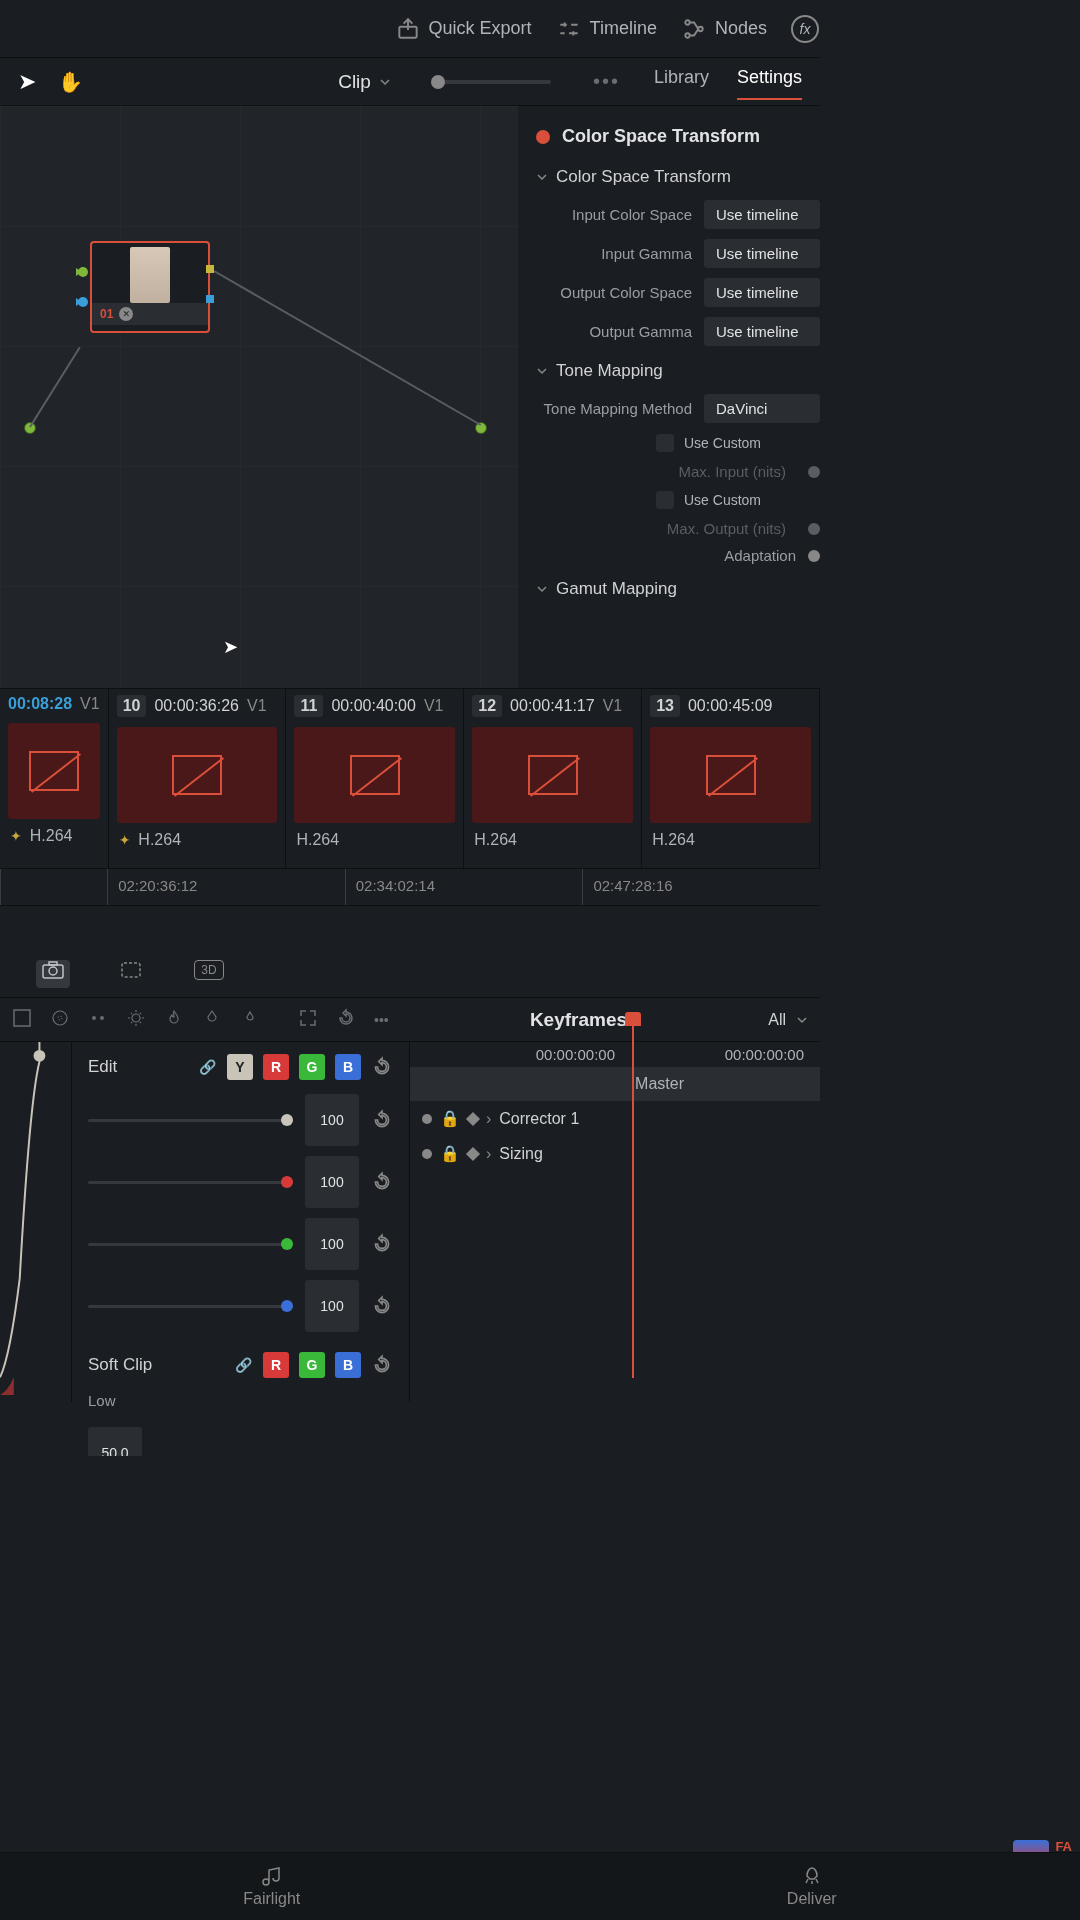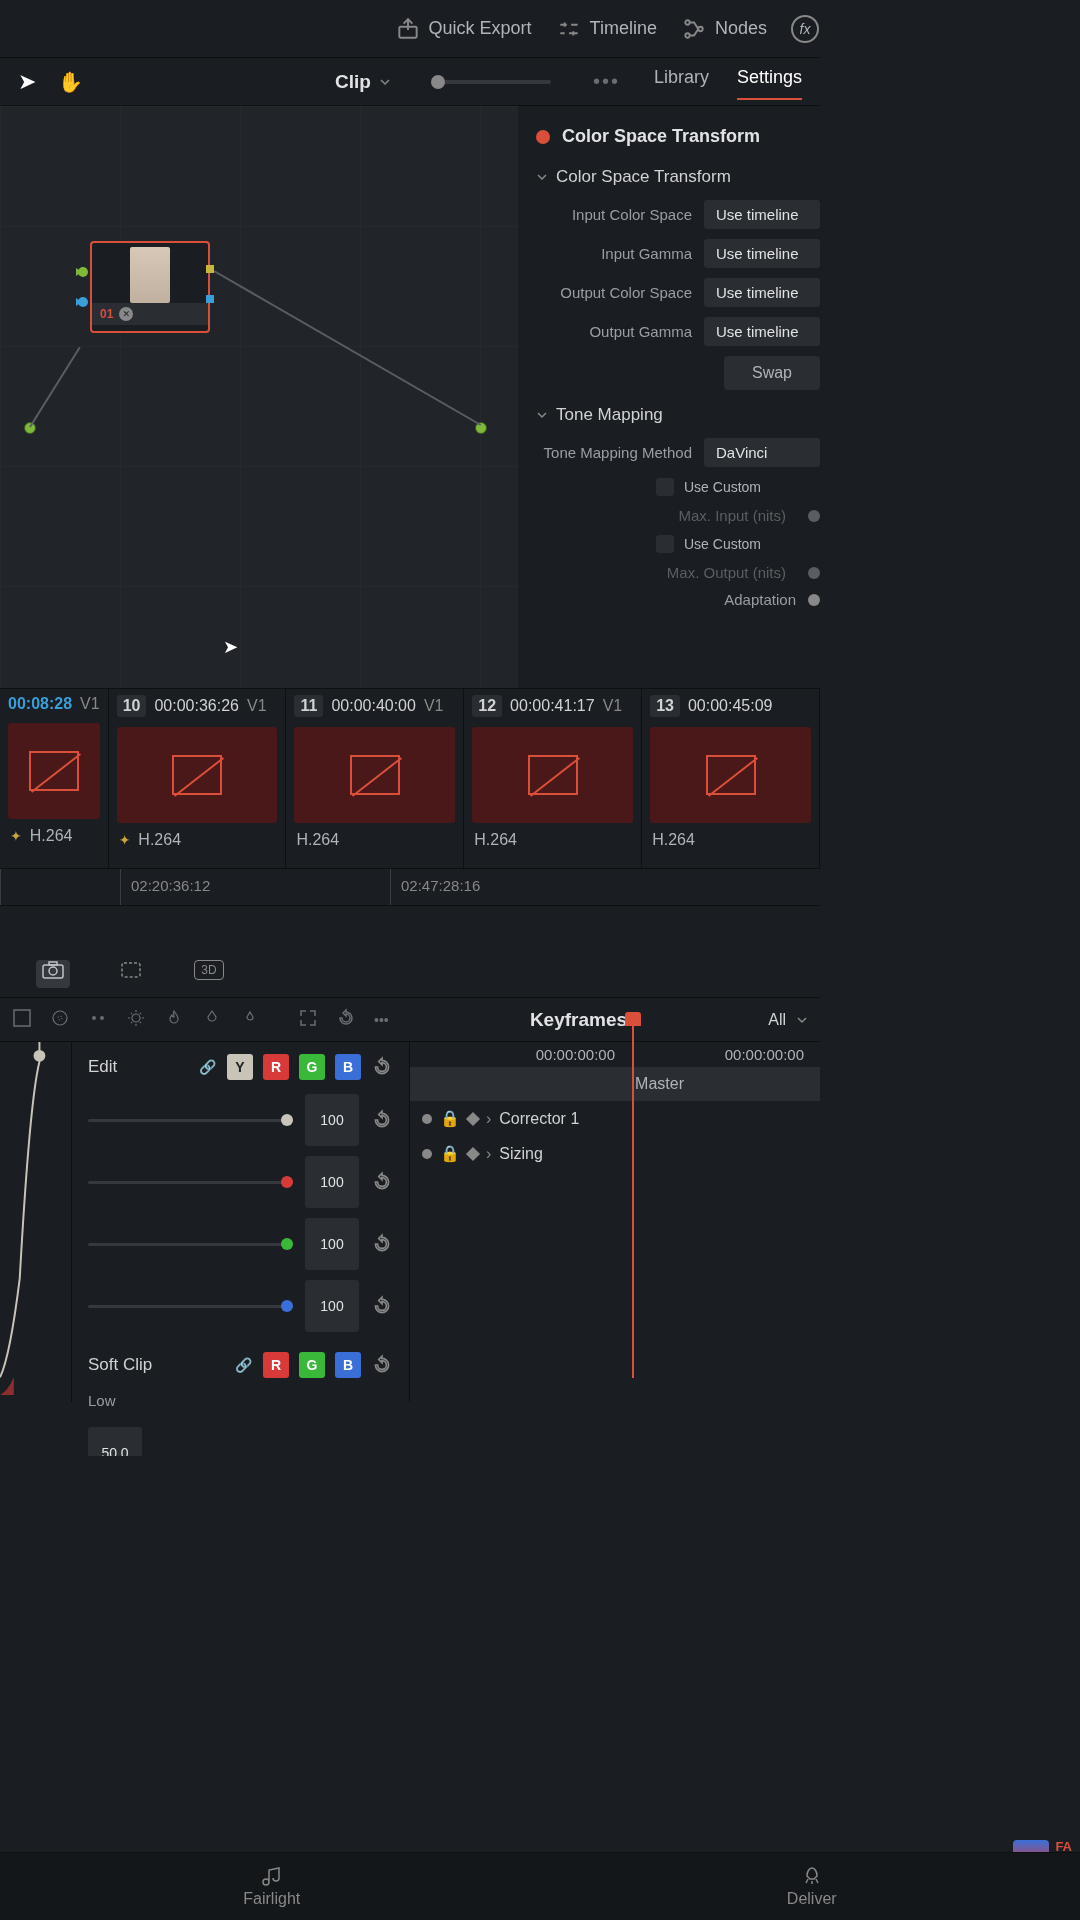--- a/index.html
+++ b/index.html
@@ -7,21 +7,21 @@
 
 
 .top-toolbar { display: flex; align-items: center; justify-content: flex-end; height: 58px; padding: 0 1px; gap: 24px; border-bottom: 1px solid #0d0f11; }
 .top-item { display: flex; align-items: center; gap: 8px; color: #b0b4b8; font-size: 18px; cursor: pointer; }
 .top-item svg { width: 26px; height: 26px; }
 
 
 .second-bar { display: flex; align-items: center; height: 48px; padding: 0 18px; gap: 22px; border-bottom: 1px solid #0d0f11; }
 .arrow-cursor { color: #fff; font-size: 22px; }
 .hand-cursor { color: #888; font-size: 20px; }
-.clip-dropdown { margin-left: auto; display: flex; align-items: center; gap: 8px; font-size: 19px; font-weight: 700; color: #e0e2e4; cursor: pointer; }
+.clip-dropdown { margin-left: auto; display: flex; align-items: center; gap: 8px; font-size: 19px; font-weight: 400; color: #e0e2e4; cursor: pointer; }
 .chevron { width: 12px; height: 12px; }
 .dot-slider { width: 120px; height: 4px; background: #35393d; border-radius: 2px; position: relative; margin-left: 18px; }
 .dot-slider::after { content: ''; position: absolute; left: 0; top: -5px; width: 14px; height: 14px; border-radius: 50%; background: #888; }
 .kebab { margin-left: 20px; margin-right: 12px; color: #6a6e72; font-size: 20px; letter-spacing: 2px; cursor: pointer; }
 .tabs-right { display: flex; gap: 28px; }
 .tab-link { font-size: 18px; padding: 4px 0; cursor: pointer; }
 .tab-link.active { color: #fff; border-bottom: 2px solid #d94f3a; padding-bottom: 10px; }
 
 
 .main-split { display: flex; height: 582px; }
@@ -223,23 +223,20 @@
         <span class="param-val">Use timeline</span>
       </div>
     <div class="param-row">
         <span class="param-label">Output Color Space</span>
         <span class="param-val">Use timeline</span>
       </div>
     <div class="param-row">
         <span class="param-label">Output Gamma</span>
         <span class="param-val">Use timeline</span>
       </div>
-    <div class="param-row">
-        <span class="swap-btn">Swap</span>
-      </div>
     <div class="section-head">
       <svg class="chevron" viewBox="0 0 12 12">
           <path d="M2 4l4 4 4-4" stroke="#888" stroke-width="1.5" fill="none"></path>
         </svg>
       <span>Tone Mapping</span>
     </div>
     <div class="param-row">
         <span class="param-label">Tone Mapping Method</span>
         <span class="param-val">DaVinci</span>
       </div>
@@ -256,20 +253,26 @@
         <span>Use Custom</span>
       </div>
     <div class="param-row">
         <span class="disabled-label">Max. Output (nits)</span>
         <span class="mini-slider-dot"></span>
       </div>
     <div class="param-row">
         <span class="param-label">Adaptation</span>
         <span class="mini-slider-dot" style="background:#888;"></span>
       </div>
+    <div class="section-head">
+      <svg class="chevron" viewBox="0 0 12 12">
+          <path d="M2 4l4 4 4-4" stroke="#888" stroke-width="1.5" fill="none"></path>
+        </svg>
+      <span>Gamut Mapping</span>
+    </div>
   </div>
 </div>
 
 <div class="clips-row">
   <div class="clip-cell" style="width:110px;">
     <div class="clip-head">
         <span class="clip-time-blue">00:08:28</span>
         <span class="clip-v1">V1</span>
       </div>
     <div class="clip-thumb">
@@ -330,20 +333,21 @@
       </div>
     <div class="clip-codec-row">
         <span>H.264</span>
       </div>
   </div>
 </div>
 
 <div class="tc-ruler">
   <div class="tc-tick" style="width:120px;"></div>
   <div class="tc-tick">02:20:36:12</div>
+  <div class="tc-tick">02:34:02:14</div>
   <div class="tc-tick">02:47:28:16</div>
 </div>
 
 <div style="height:44px;"></div>
 
 <div class="bottom-tools-row">
   <div class="btool active">
       <svg width="24" height="20" viewBox="0 0 24 20" fill="none" stroke="#c0c4c8" stroke-width="1.5">
         <rect x="2" y="5" width="20" height="13" rx="2"></rect>
         <circle cx="12" cy="11" r="4"></circle>

